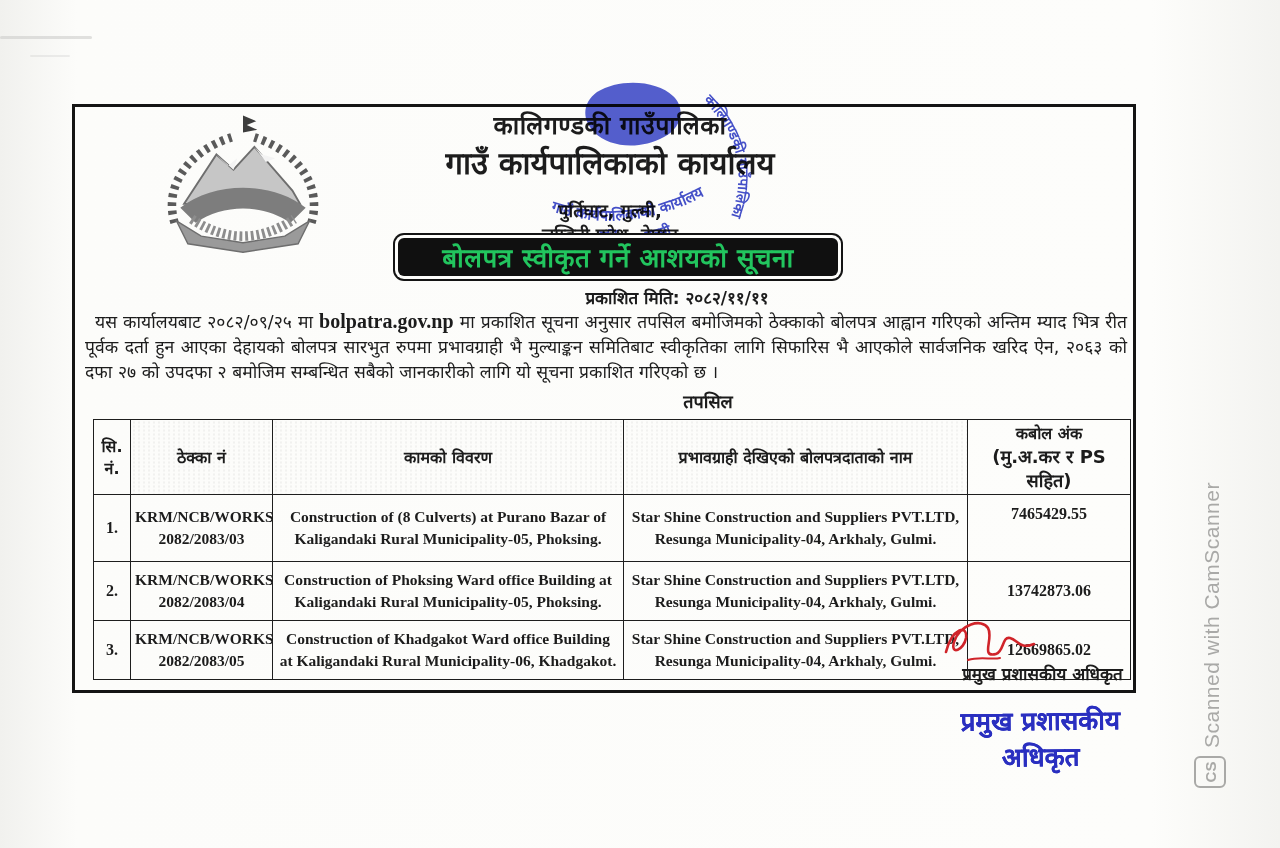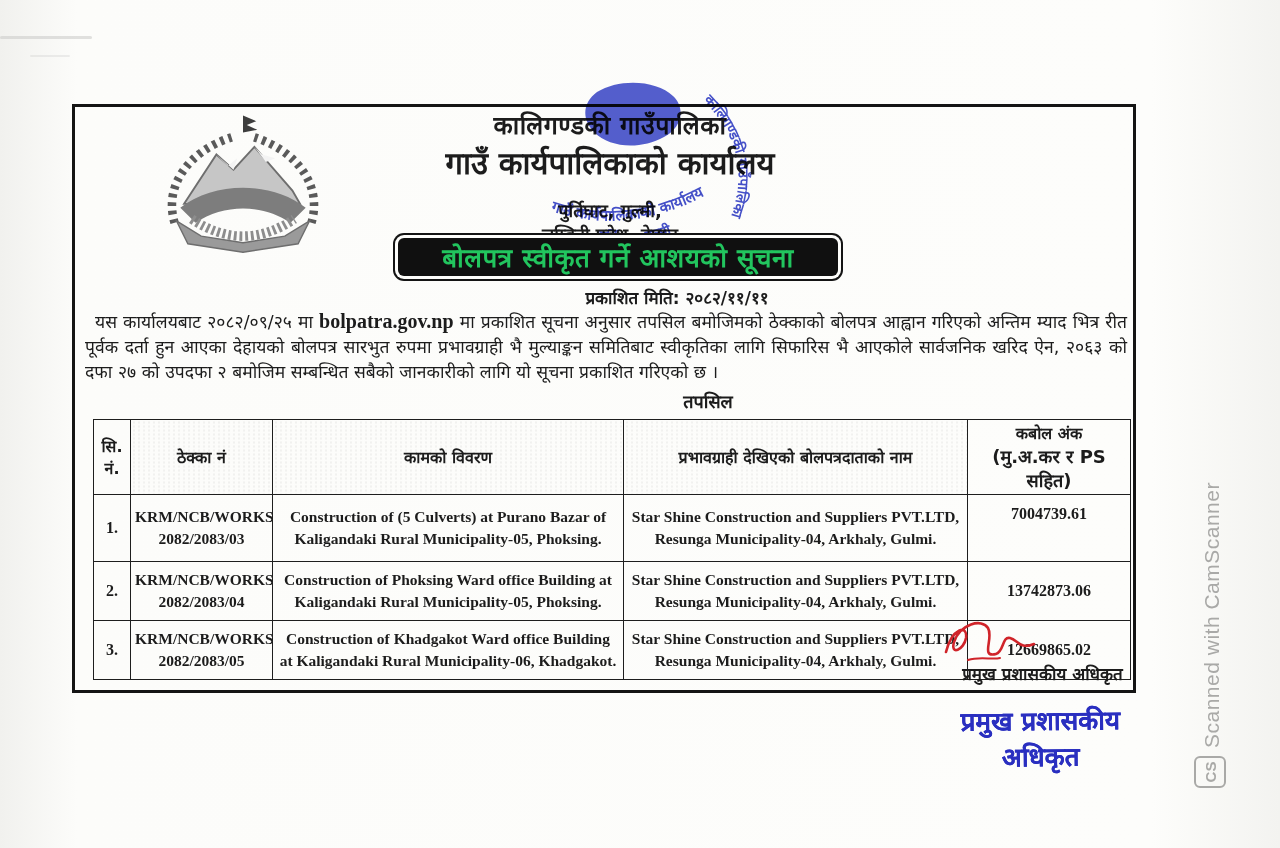--- a/index.html
+++ b/index.html
@@ -147,28 +147,28 @@
       </tr>
     </thead>
     <tbody>
       <tr>
         <td class="cell-sn">1.</td>
         <td class="cell-en">
           <div>KRM/NCB/WORKS/</div>
           <div>2082/2083/03</div>
         </td>
         <td class="cell-en">
-          <div>Construction of (5 Culverts) at Purano Bazar of</div>
+          <div>Construction of (8 Culverts) at Purano Bazar of</div>
           <div>Kaligandaki Rural Municipality-05, Phoksing.</div>
         </td>
         <td class="cell-en">
           <div>Star Shine Construction and Suppliers PVT.LTD,</div>
           <div>Resunga Municipality-04, Arkhaly, Gulmi.</div>
         </td>
-        <td class="cell-amount" style="vertical-align:top;padding-top:10px;">7004739.61</td>
+        <td class="cell-amount" style="vertical-align:top;padding-top:10px;">7465429.55</td>
       </tr>
       <tr>
         <td class="cell-sn">2.</td>
         <td class="cell-en">
           <div>KRM/NCB/WORKS/</div>
           <div>2082/2083/04</div>
         </td>
         <td class="cell-en">
           <div>Construction of Phoksing Ward office Building at</div>
           <div>Kaligandaki Rural Municipality-05, Phoksing.</div>

